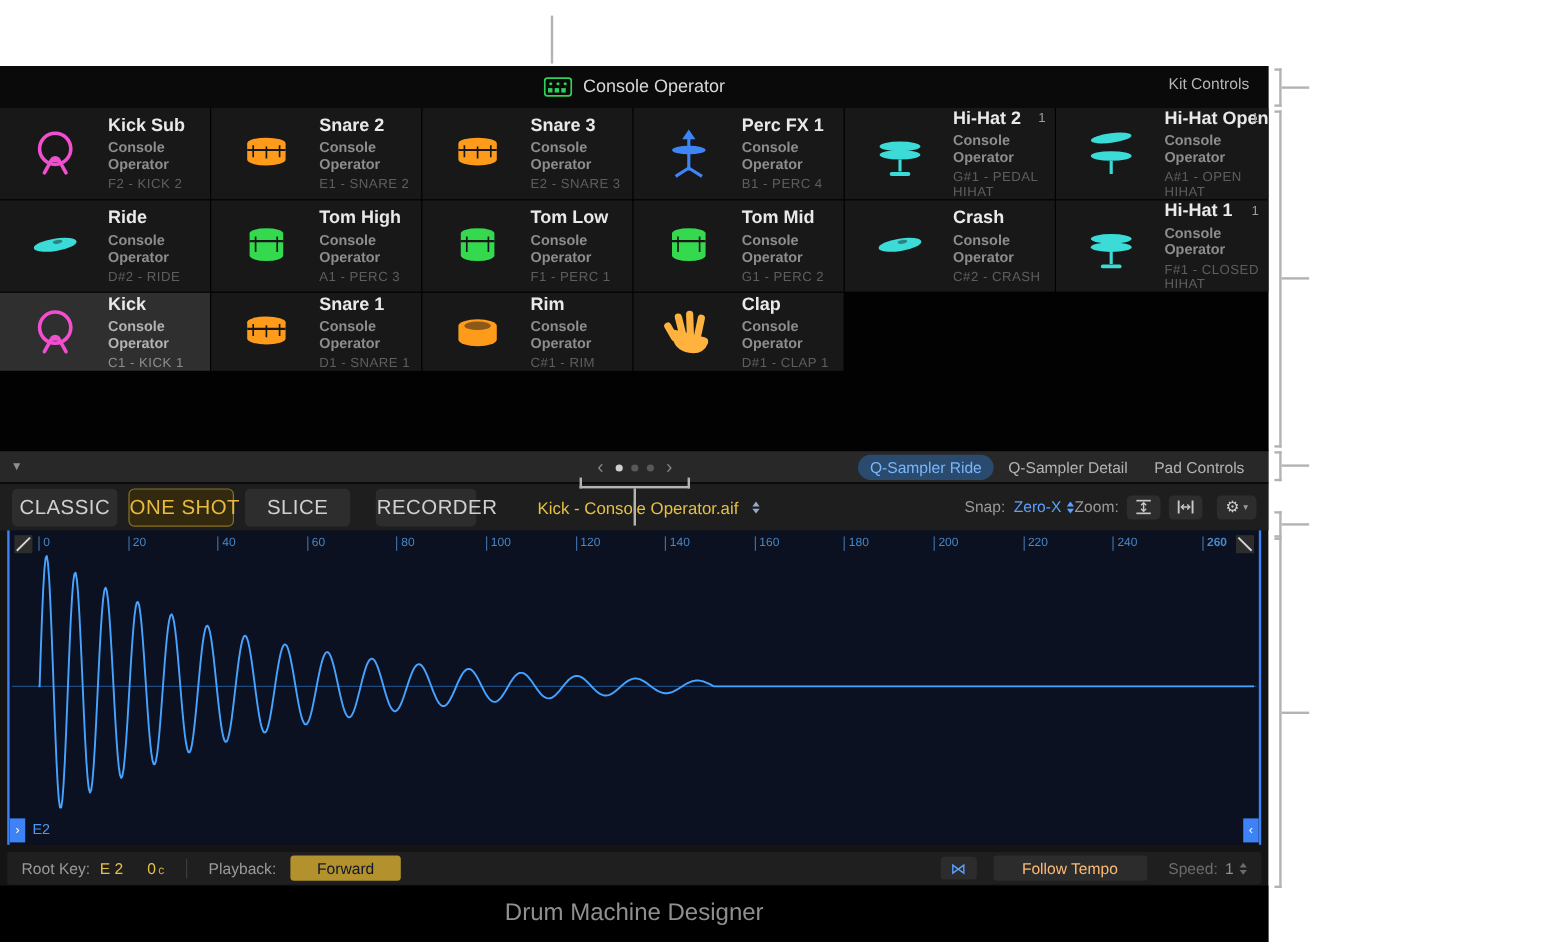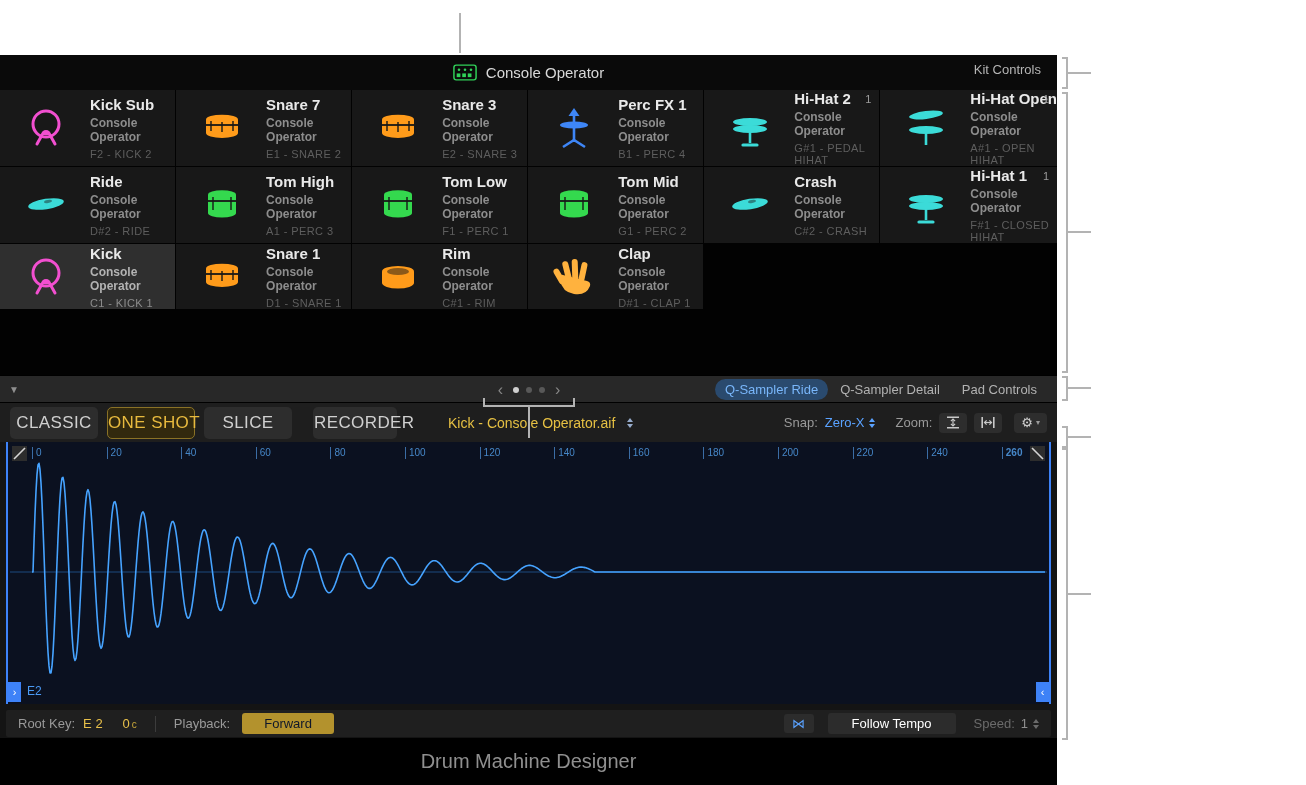--- a/index.html
+++ b/index.html
@@ -38,21 +38,21 @@
   .view-tab.active{background:#2a4a6e;color:#79b6fa}
 
   
   .sampler-bar{position:absolute;left:0;top:402px;width:1057px;height:40px;background:#1e1e1e;border-top:1px solid #000;box-sizing:border-box;display:flex;align-items:center;padding:0 10px}
   .mode-btn{background:#2d2d2d;color:#d0d0d0;font-size:17px;letter-spacing:.4px;padding:5px 0;width:88px;text-align:center;border-radius:5px;margin-right:9px;border:1px solid transparent;box-sizing:border-box;white-space:nowrap}
   .mode-btn.active{color:#e8ba3e;background:#32290e;border-color:#8a7226}
   .mode-btn.recorder{margin-left:12px;width:84px}
   .file-select{position:absolute;left:448px;top:0;height:40px;display:flex;align-items:center;color:#e6c043;font-size:14px;gap:7px;white-space:nowrap}
   .right-tools{margin-left:auto;display:flex;align-items:center;font-size:13px}
   .tool-label{color:#9a9a9a}
-  .zoom-label{margin-left:20px}
+  .zoom-label{}
   .snap-value{color:#5aa2ff;display:flex;align-items:center;margin-left:7px}
   .zoom-btn{width:28px;height:20px;background:#2d2d2d;border-radius:4px;display:flex;align-items:center;justify-content:center;margin-left:7px}
   .gear-btn{height:20px;background:#2d2d2d;border-radius:4px;display:flex;align-items:center;justify-content:center;gap:3px;padding:0 7px;margin-left:12px}
   .gear-glyph{font-size:13px;color:#cfcfcf;line-height:1}
   .caret{font-size:8px;color:#9a9a9a}
   .ud{display:inline-flex;flex-direction:column;align-items:center;gap:2px;margin-left:5px}
   .ud i{width:0;height:0;border-left:3.5px solid transparent;border-right:3.5px solid transparent;display:block}
   .ud .up{border-bottom:4px solid currentColor}
   .ud .down{border-top:4px solid currentColor}
   .ud-file{color:#97accc}
@@ -69,21 +69,21 @@
 
   
   .transport{position:absolute;left:6px;top:710px;width:1045px;height:27px;background:#1f1f1f;display:flex;align-items:center;padding:0 12px;box-sizing:border-box;font-size:13px;border-radius:2px}
   .t-label{color:#9a9a9a}
   .t-yellow{color:#e8c04a}
   .t-cent{font-size:10px;color:#caa83a;margin-left:2px}
   .t-sep{width:1px;height:16px;background:#3c3c3c;margin:0 18px}
   .forward-btn{background:#b3922d;color:#0f172a;padding:3px 22px;border-radius:3px;margin-left:12px;font-size:13px}
   .t-spacer{flex:1}
   .flex-btn{width:30px;height:19px;background:#2c2c2c;border-radius:3px;color:#5aa2ff;display:flex;align-items:center;justify-content:center;font-size:13px}
-  .follow-btn{background:#2c2c2c;color:#ffffff;padding:3px 24px;border-radius:3px;margin-left:14px}
+  .follow-btn{background:#2c2c2c;color:#fdba74;padding:3px 24px;border-radius:3px;margin-left:14px}
   .speed{margin-left:18px;color:#6b6b6b;display:flex;align-items:center}
   .speed-val{color:#8f8f8f;margin-left:6px}
 
   
   .app-footer{position:absolute;left:0;top:738px;width:1057px;height:47px;background:#000;display:flex;align-items:center;justify-content:center}
   .app-footer-title{color:#8f8f8f;font-size:20px}
 
   
   .ann-vline{position:absolute;left:459px;top:13px;width:2px;height:40px;background:#b3b3b3}
   .ann-ubracket{position:absolute;left:483px;top:398px;width:92px;height:9px;border:2px solid #b3b3b3;border-top:none;box-sizing:border-box}
@@ -131,21 +131,21 @@
   <div class="pad">
       <span class="pad-icon" style="color: rgb(255, 155, 26);">
         <svg viewBox="0 0 48 48">
           <path d="M8 16v13a16 5 0 0 0 32 0V16z" fill="currentColor"></path>
           <ellipse cx="24" cy="15.5" rx="16" ry="4.8" fill="currentColor"></ellipse>
           <path d="M8 21h32" stroke="#181818" stroke-width="1.8"></path>
           <path d="M13 17v10M24 18v10M35 17v10" stroke="#181818" stroke-width="1.4"></path>
         </svg>
       </span>
       <div class="pad-text">
-        <div class="pad-name">Snare 7</div>
+        <div class="pad-name">Snare 2</div>
         <div class="pad-engine">Console Operator</div>
         <div class="pad-key">E1 - SNARE 2</div>
       </div>
       <span class="pad-badge"></span>
     </div>
   <div class="pad">
       <span class="pad-icon" style="color: rgb(255, 155, 26);">
         <svg viewBox="0 0 48 48">
           <path d="M8 16v13a16 5 0 0 0 32 0V16z" fill="currentColor"></path>
           <ellipse cx="24" cy="15.5" rx="16" ry="4.8" fill="currentColor"></ellipse>

